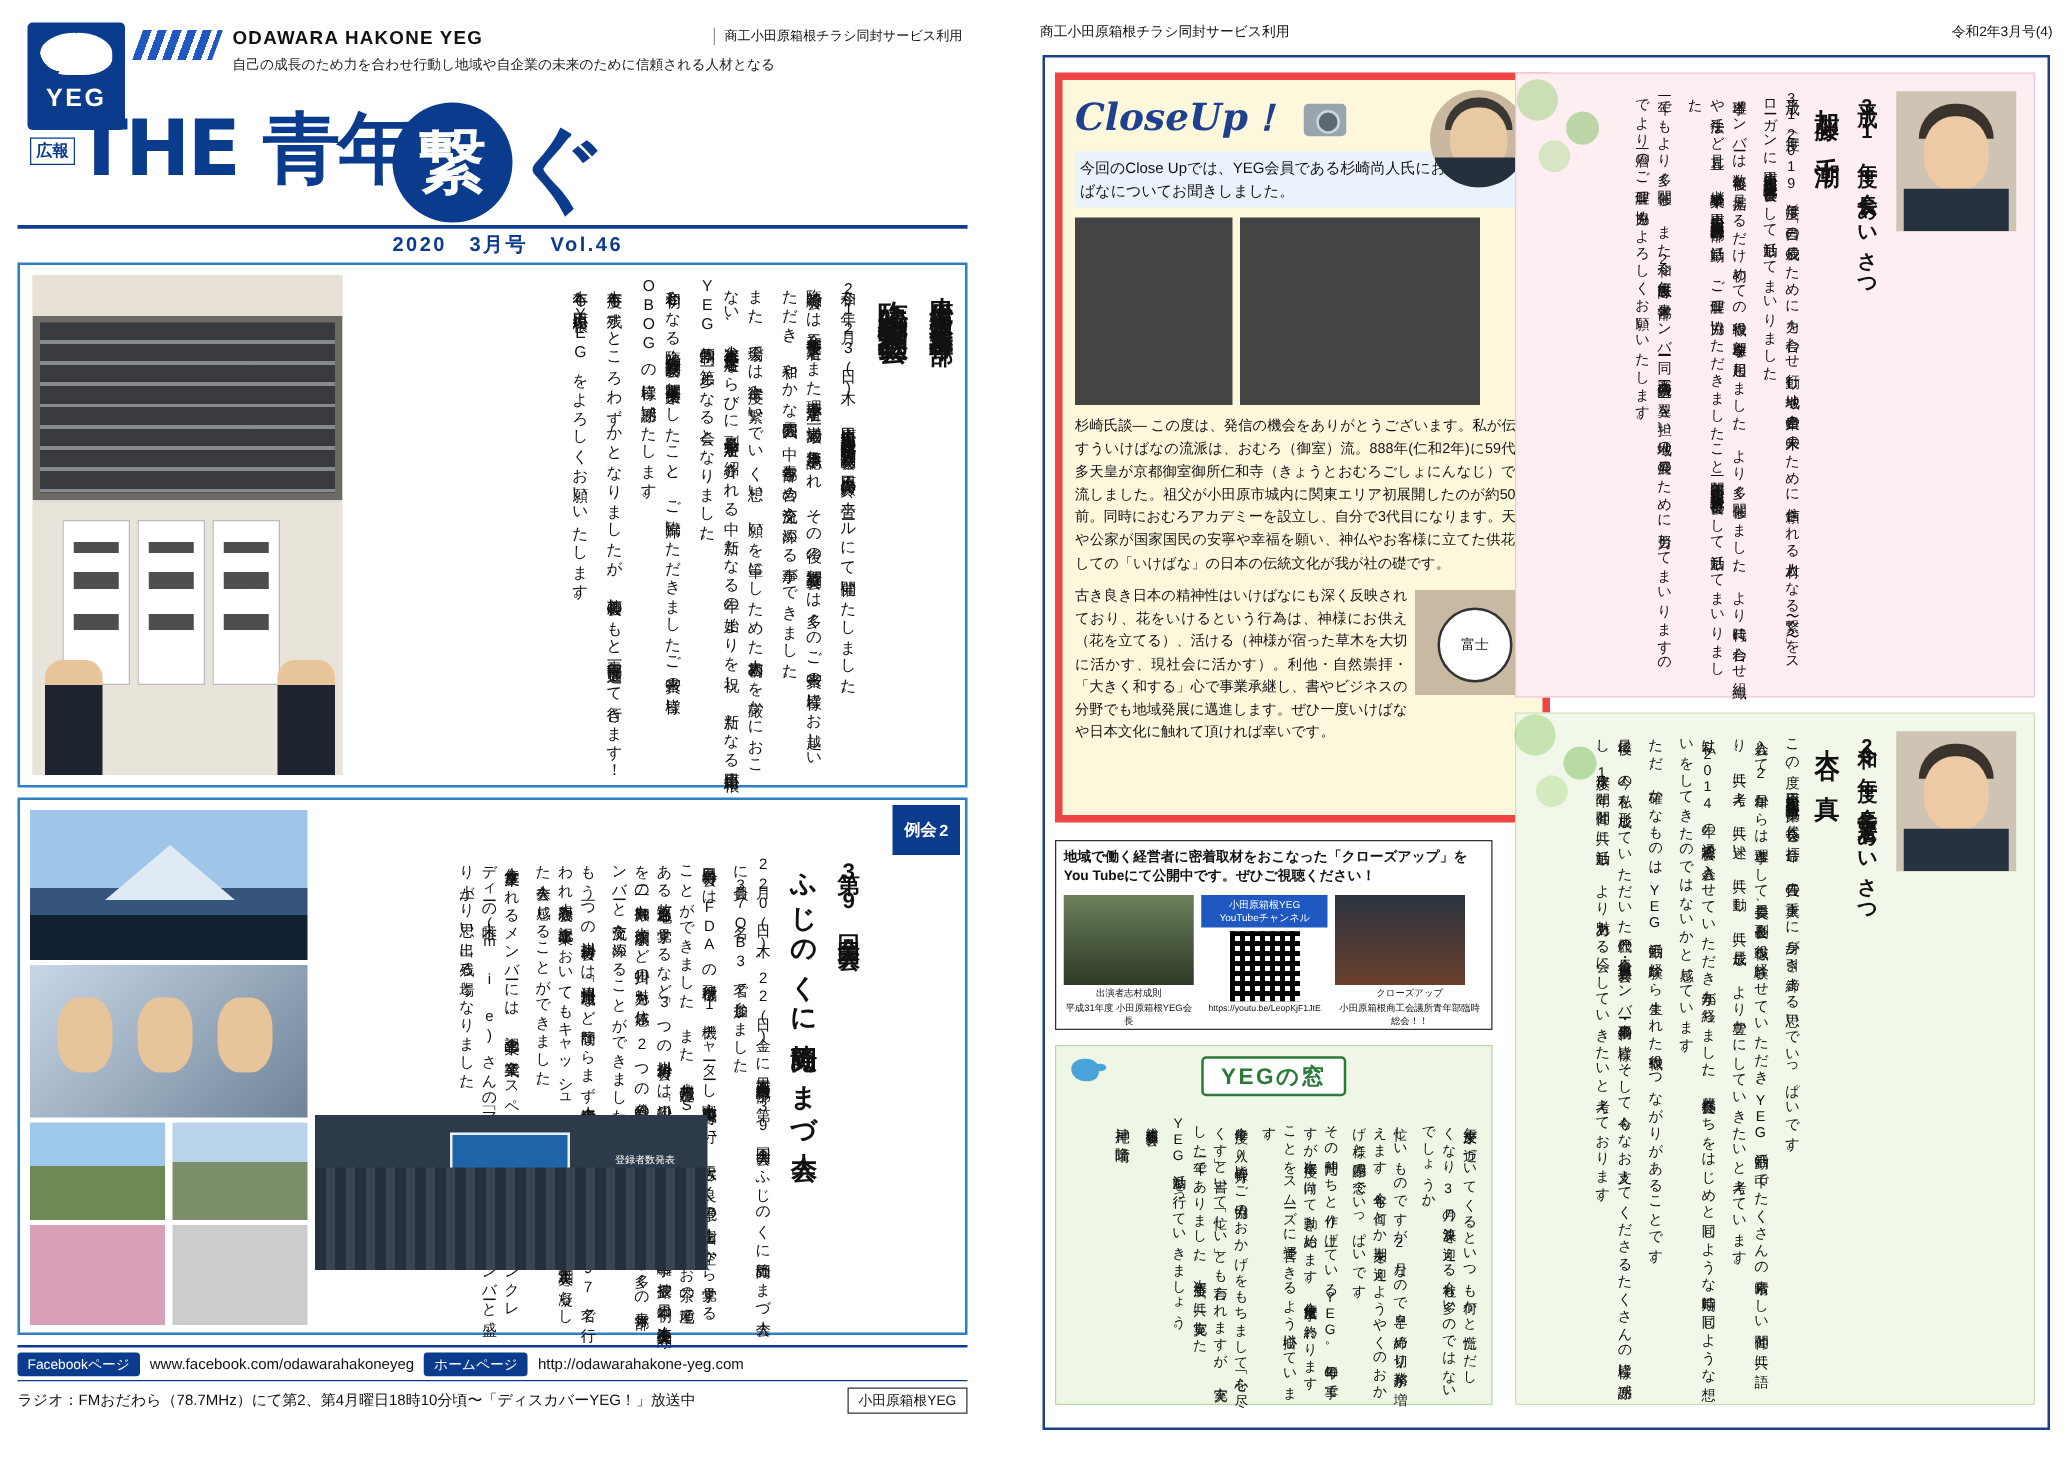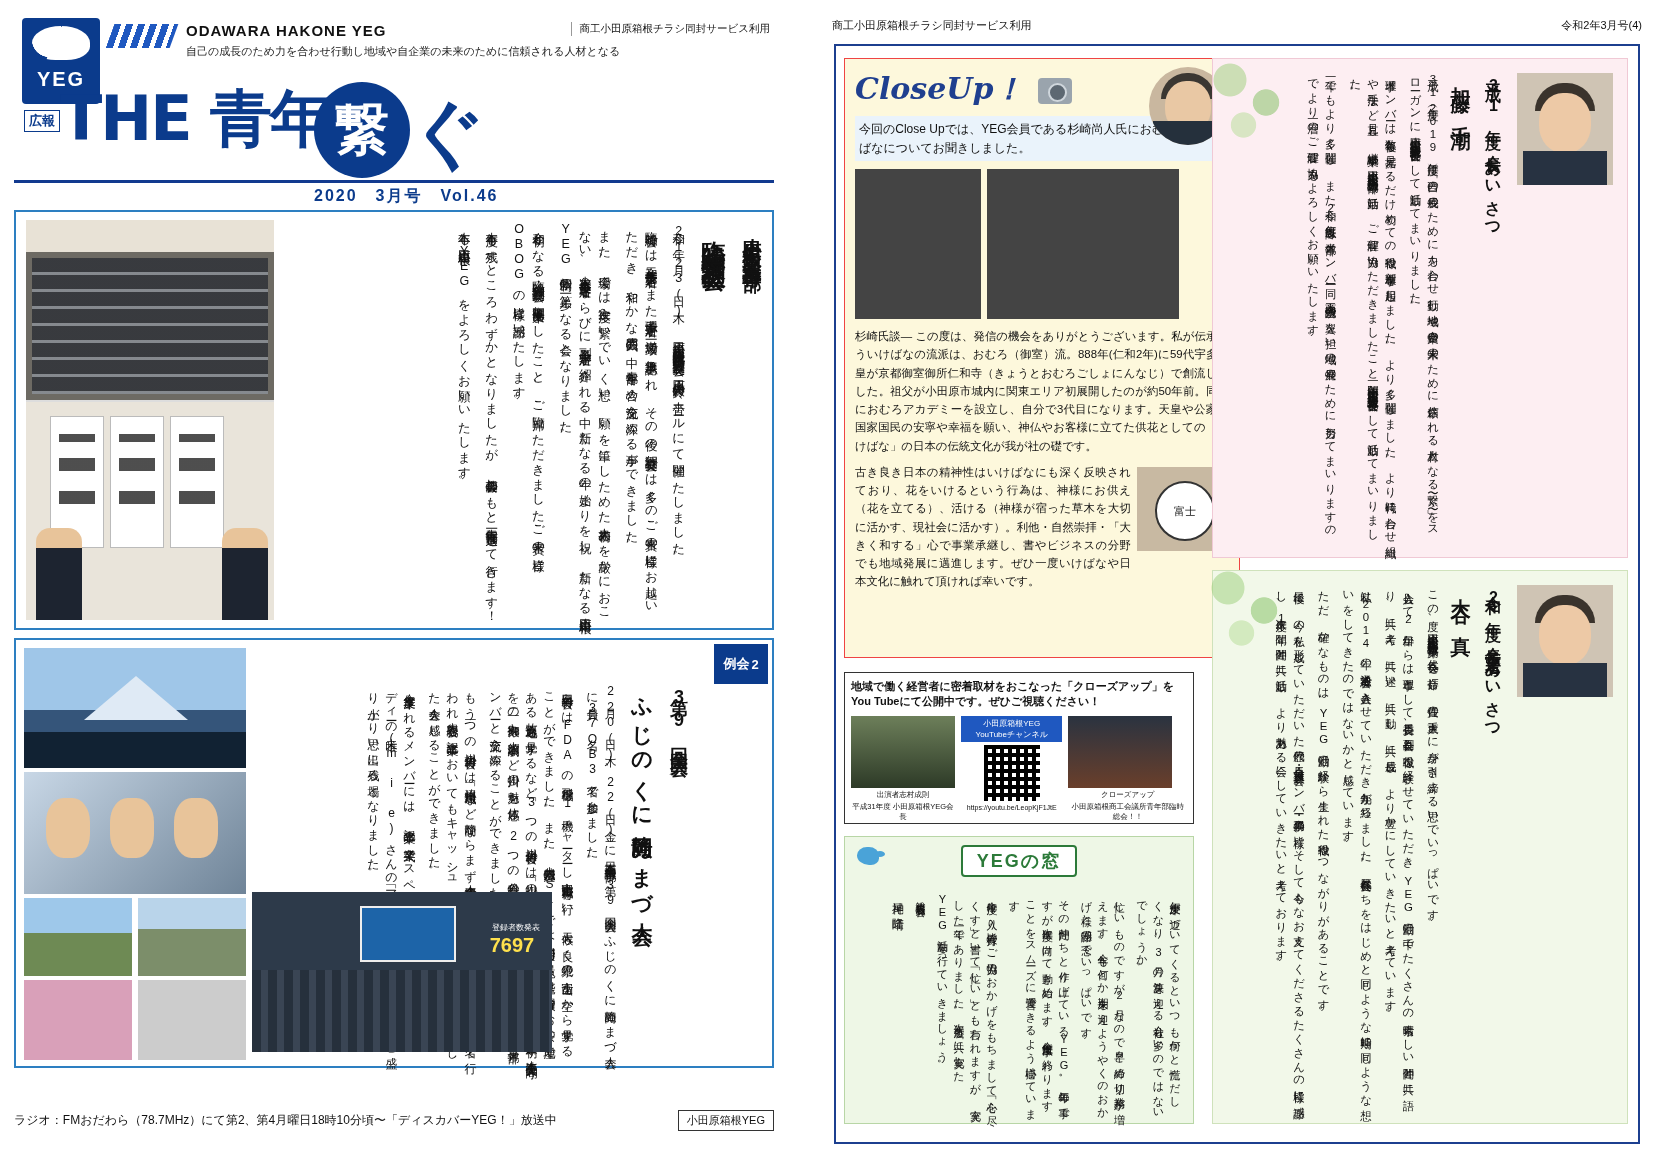--- a/index.html
+++ b/index.html
@@ -60,40 +60,40 @@
   .g{position:absolute;background:#ccc;overflow:hidden;}
   .g1{left:0;top:0;width:222px;height:120px;background:linear-gradient(180deg,#9fc6e8 0 52%,#35557a 52% 70%,#123 70%);}
   .g1 .fuji{position:absolute;left:60px;top:28px;width:0;height:0;border-left:52px solid transparent;border-right:52px solid transparent;border-bottom:44px solid #dfeaf5;}
   .g2{left:0;top:124px;width:222px;height:122px;background:linear-gradient(135deg,#c8d7e6,#6f8498);}
   .g2 .face{position:absolute;top:26px;width:44px;height:60px;border-radius:40%;background:#e8c49a;}
   .g2 .f1{left:22px}.g2 .f2{left:86px}.g2 .f3{left:150px}
   .g3{left:0;top:250px;width:108px;height:78px;background:linear-gradient(180deg,#9ec8ea 0 45%,#6e8a54 45%);}
   .g4{left:114px;top:250px;width:108px;height:78px;background:linear-gradient(180deg,#b9d4ea 0 40%,#7c8e6a 40%);}
   .g5{left:0;top:332px;width:108px;height:80px;background:#d9a0b9;}
   .g6{left:114px;top:332px;width:108px;height:80px;background:linear-gradient(180deg,#44515e 0 60%,#2b3views 60%);}
-  .bigphoto{position:absolute;left:236px;top:252px;width:300px;height:160px;background:linear-gradient(180deg,#2d3a4a 0 60%,#111 60%);overflow:hidden;}
+  .bigphoto{position:absolute;left:236px;top:252px;width:300px;height:124px;background:linear-gradient(180deg,#2d3a4a 0 60%,#111 60%);overflow:hidden;padding-left:14px;}
   .bigphoto .screen{position:absolute;left:108px;top:14px;width:92px;height:52px;background:#1d64a8;border:2px solid #eee;}
   .bigphoto .num{position:absolute;left:108px;top:26px;width:84px;text-align:center;color:#ffe14d;font-weight:bold;font-size:20px;}
   .bigphoto .cap{position:absolute;left:112px;top:14px;width:84px;text-align:center;color:#fff;font-size:8px;}
   .bigphoto .crowd{position:absolute;left:0;bottom:0;width:100%;height:82px;background:repeating-linear-gradient(90deg,#26303c 0 9px,#3a4554 9px 16px);}
 
   
   .lfooter{position:absolute;left:0;bottom:22px;width:760px;height:62px;}
   .fb-bar{position:absolute;left:0;top:0;width:760px;height:26px;border-top:2px solid #0b3b8c;border-bottom:1px solid #0b3b8c;display:flex;align-items:center;gap:8px;font-size:12px;}
   .chip{background:#0b3b8c;color:#fff;padding:2px 8px;border-radius:3px;font-size:11px;}
   .radio-bar{position:absolute;left:0;top:32px;width:760px;height:24px;display:flex;align-items:center;gap:8px;font-size:12px;}
   .radio-bar .boxed{margin-left:auto;border:1px solid #333;padding:2px 8px;font-size:11px;}
 
   
   .right{position:absolute;left:820px;top:0;width:834px;height:1170px;background:#fff;}
   .r-head{position:absolute;left:12px;top:18px;width:810px;display:flex;justify-content:space-between;font-size:11px;color:#111;}
   .r-frame{position:absolute;left:14px;top:44px;width:806px;height:1100px;border:2px solid #1c3f8f;box-sizing:border-box;}
 
   
-  .closeup{position:absolute;left:24px;top:58px;width:396px;height:600px;background:#fdf8dc;border:1px solid #ef4444;box-sizing:border-box;padding:10px;}
+  .closeup{position:absolute;left:24px;top:58px;width:396px;height:600px;background:#fdf8dc;border:6px solid #ef4444;box-sizing:border-box;padding:10px;}
   .cu-title{font-family:"DejaVu Serif",serif;font-size:30px;font-weight:bold;color:#1f3f8f;font-style:italic;}
   .cu-camera{display:inline-block;width:34px;height:26px;background:#9aa4ad;border-radius:4px;position:relative;vertical-align:middle;margin-left:4px;}
   .cu-camera::after{content:"";position:absolute;left:10px;top:5px;width:15px;height:15px;border-radius:50%;background:#5d6872;border:2px solid #cfd6dc;}
   .cu-portrait{position:absolute;right:12px;top:8px;width:78px;height:78px;border-radius:50%;overflow:hidden;background:#c9b79f;}
   .cu-portrait .face{position:absolute;left:16px;top:14px;width:46px;height:52px;border-radius:46%;background:#e9c8a4;}
   .cu-portrait .hair{position:absolute;left:12px;top:6px;width:54px;height:26px;border-radius:26px 26px 0 0;background:#3b3732;}
   .cu-portrait .suit{position:absolute;left:4px;bottom:0;width:70px;height:24px;background:#25303c;}
   .cu-h2{margin-top:6px;font-size:15px;font-weight:bold;line-height:1.5;}
   .cu-lead{margin-top:6px;font-size:12px;line-height:1.55;background:#eaf3fb;padding:4px;}
   .cu-photos{display:flex;gap:6px;margin-top:8px;}
@@ -229,20 +229,26 @@
         <div class="bigphoto">
           <div class="screen">
             <div class="cap">登録者数発表</div>
             <div class="num">7697</div>
           </div>
           <div class="crowd"></div>
         </div>
       </div>
 
       <div class="lfooter">
+        <div class="fb-bar">
+          <span class="chip">Facebookページ</span>
+          <span>www.facebook.com/odawarahakoneyeg</span>
+          <span class="chip">ホームページ</span>
+          <span>http://odawarahakone-yeg.com</span>
+        </div>
         <div class="radio-bar">
           <span>ラジオ：FMおだわら（78.7MHz）にて第2、第4月曜日18時10分頃〜「ディスカバーYEG！」放送中</span>
           <span class="boxed">小田原箱根YEG</span>
         </div>
       </div>
 
     </div>
   </div>
 
   <div class="right">

